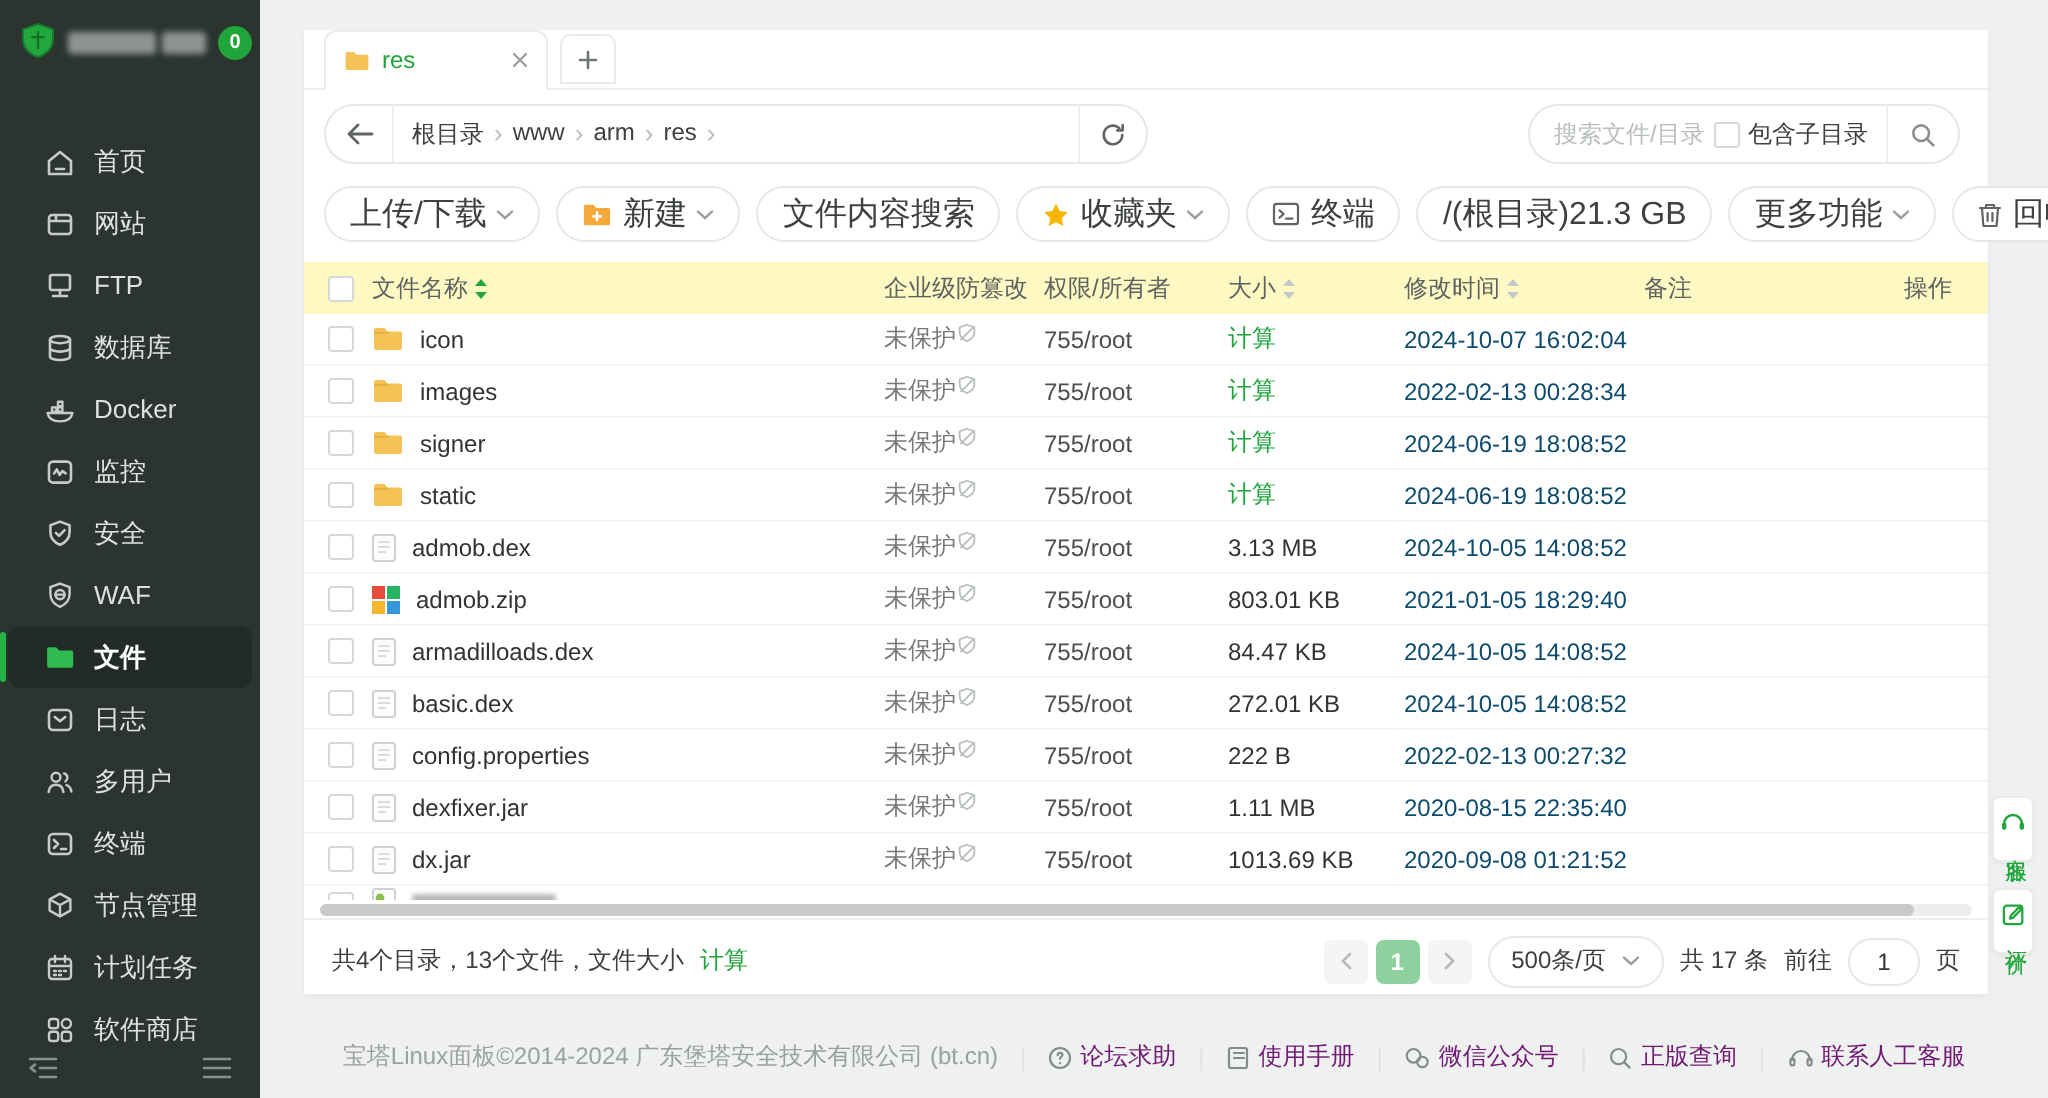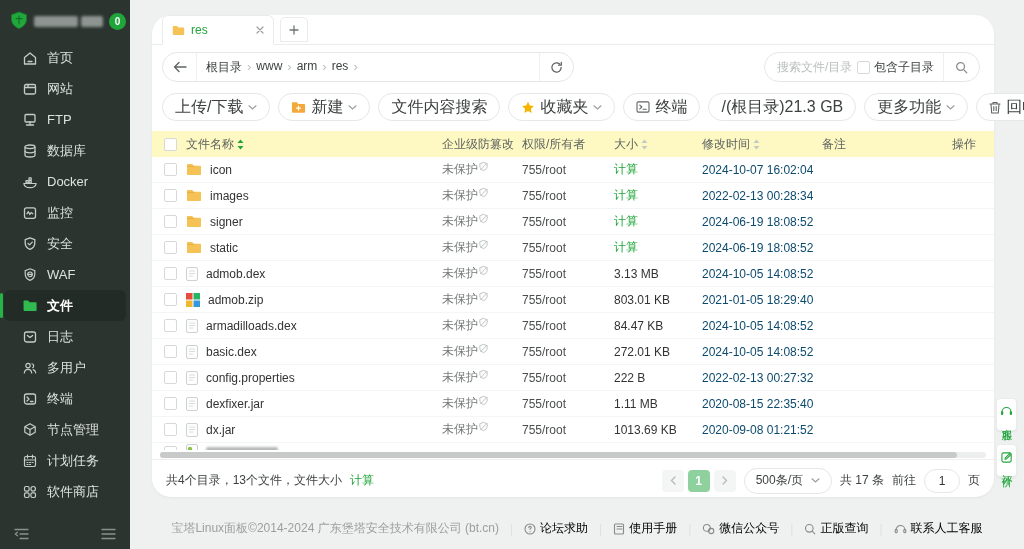--- a/index.html
+++ b/index.html
@@ -8,30 +8,30 @@
   svg{display:block}
 
   
   .sidebar{position:absolute;left:0;top:0;width:130px;height:549px;background:#2b342f;color:#dde2df}
   .logo-row{display:flex;align-items:center;gap:6px;padding:11px 8px 10px 10px}
   .logo-blur{flex:1;display:flex;gap:3px}
   .blurblock{height:11px;border-radius:2px;background:#8d9492;filter:blur(1.5px)}
   .b1{width:44px}.b2{width:22px}
   .badge{min-width:17px;height:17px;border-radius:9px;background:#20a53a;color:#fff;font-size:10px;
     display:flex;align-items:center;justify-content:center;font-weight:bold;padding:0 4px}
-  .side-menu{margin-top:1px}
+  .side-menu{margin-top:24px}
   .side-item{position:relative;height:31px;display:flex;align-items:center;gap:9px;margin:0 4px;
     padding-left:18px;font-size:13px;cursor:pointer;border-radius:6px}
   .side-item .sicon{width:16px;height:16px;display:flex;align-items:center;justify-content:center}
   .side-item.active{background:#222b25;color:#fff;font-weight:bold}
   .side-item.active::before{content:"";position:absolute;left:-4px;top:3px;bottom:3px;width:3px;border-radius:2px;background:#23b445}
   .side-bottom{position:absolute;bottom:9px;left:14px;right:14px;display:flex;justify-content:space-between;opacity:.85}
 
   
-  .card{position:absolute;left:152px;top:15px;width:842px;height:482px;background:#fff;border-radius:19px;box-shadow:0 1px 3px rgba(0,0,0,.05)}
+  .card{position:absolute;left:152px;top:15px;width:842px;height:482px;background:#fff;border-radius:0;box-shadow:0 1px 3px rgba(0,0,0,.05)}
 
   .tabbar{height:30px;border-bottom:1px solid #ebeeed;display:flex;align-items:flex-end;padding-left:10px;position:relative}
   .tab{height:30px;display:flex;align-items:center;gap:6px;padding:0 9px;width:112px;background:#fff;
     border:1px solid #e9eceb;border-bottom:1px solid #fff;border-radius:6px 6px 0 0;margin-bottom:-1px;z-index:2;cursor:pointer}
   .tab-label{color:#20a53a;flex:1}
   .plus-tab{width:28px;height:25px;margin:0 0 2px 6px;border:1px solid #e9eceb;border-radius:5px 5px 0 0;
     display:flex;align-items:center;justify-content:center;cursor:pointer;background:#fff}
 
   .crumb-row{display:flex;align-items:center;padding:7px 14px 7px 10px}
   .crumb-bar{width:412px;height:30px;border:1px solid #e4e8e6;border-radius:15px;display:flex;align-items:center;background:#fff}
@@ -82,21 +82,21 @@
   .sum{display:flex;gap:8px;align-items:center;color:#3c413f}
   .pager{margin-left:auto;display:flex;align-items:center;gap:8px;color:#3c413f}
   .pgroup{display:flex;align-items:center;gap:4px}
   .pbtn{width:22px;height:22px;border-radius:4px;background:#f4f6f5;display:flex;align-items:center;justify-content:center;cursor:pointer}
   .pbtn.active{background:#8fd19e;color:#fff;font-weight:bold}
   .psel{height:26px;border:1px solid #e4e8e6;border-radius:13px;display:flex;align-items:center;gap:8px;padding:0 11px;cursor:pointer}
   .pgo{width:36px;height:24px;border:1px solid #e4e8e6;border-radius:12px;text-align:center;font-size:12px;outline:none;color:#333;font-family:inherit}
 
   .page-footer{position:absolute;left:130px;right:0;top:520px;display:flex;align-items:center;justify-content:center;color:#9aa09d}
   .pf-sep{color:#dfe2e1;margin:0 11px}
-  .pf-link{display:flex;align-items:center;gap:4px;color:#000000;cursor:pointer}
+  .pf-link{display:flex;align-items:center;gap:4px;color:#701a75;cursor:pointer}
 
   .side-float{position:absolute;left:996px;width:21px;background:#fff;border:1px solid #e9ece9;border-radius:4px;
     display:flex;flex-direction:column;align-items:center;gap:3px;padding:6px 0;color:#20a53a;cursor:pointer;box-shadow:0 1px 2px rgba(0,0,0,.05)}
   .vtext{writing-mode:vertical-rl;text-orientation:upright;font-size:11px;letter-spacing:2px;line-height:1}
 </style>
 </head>
 <body>
 
 <div class="sidebar">
   <div class="logo-row">

